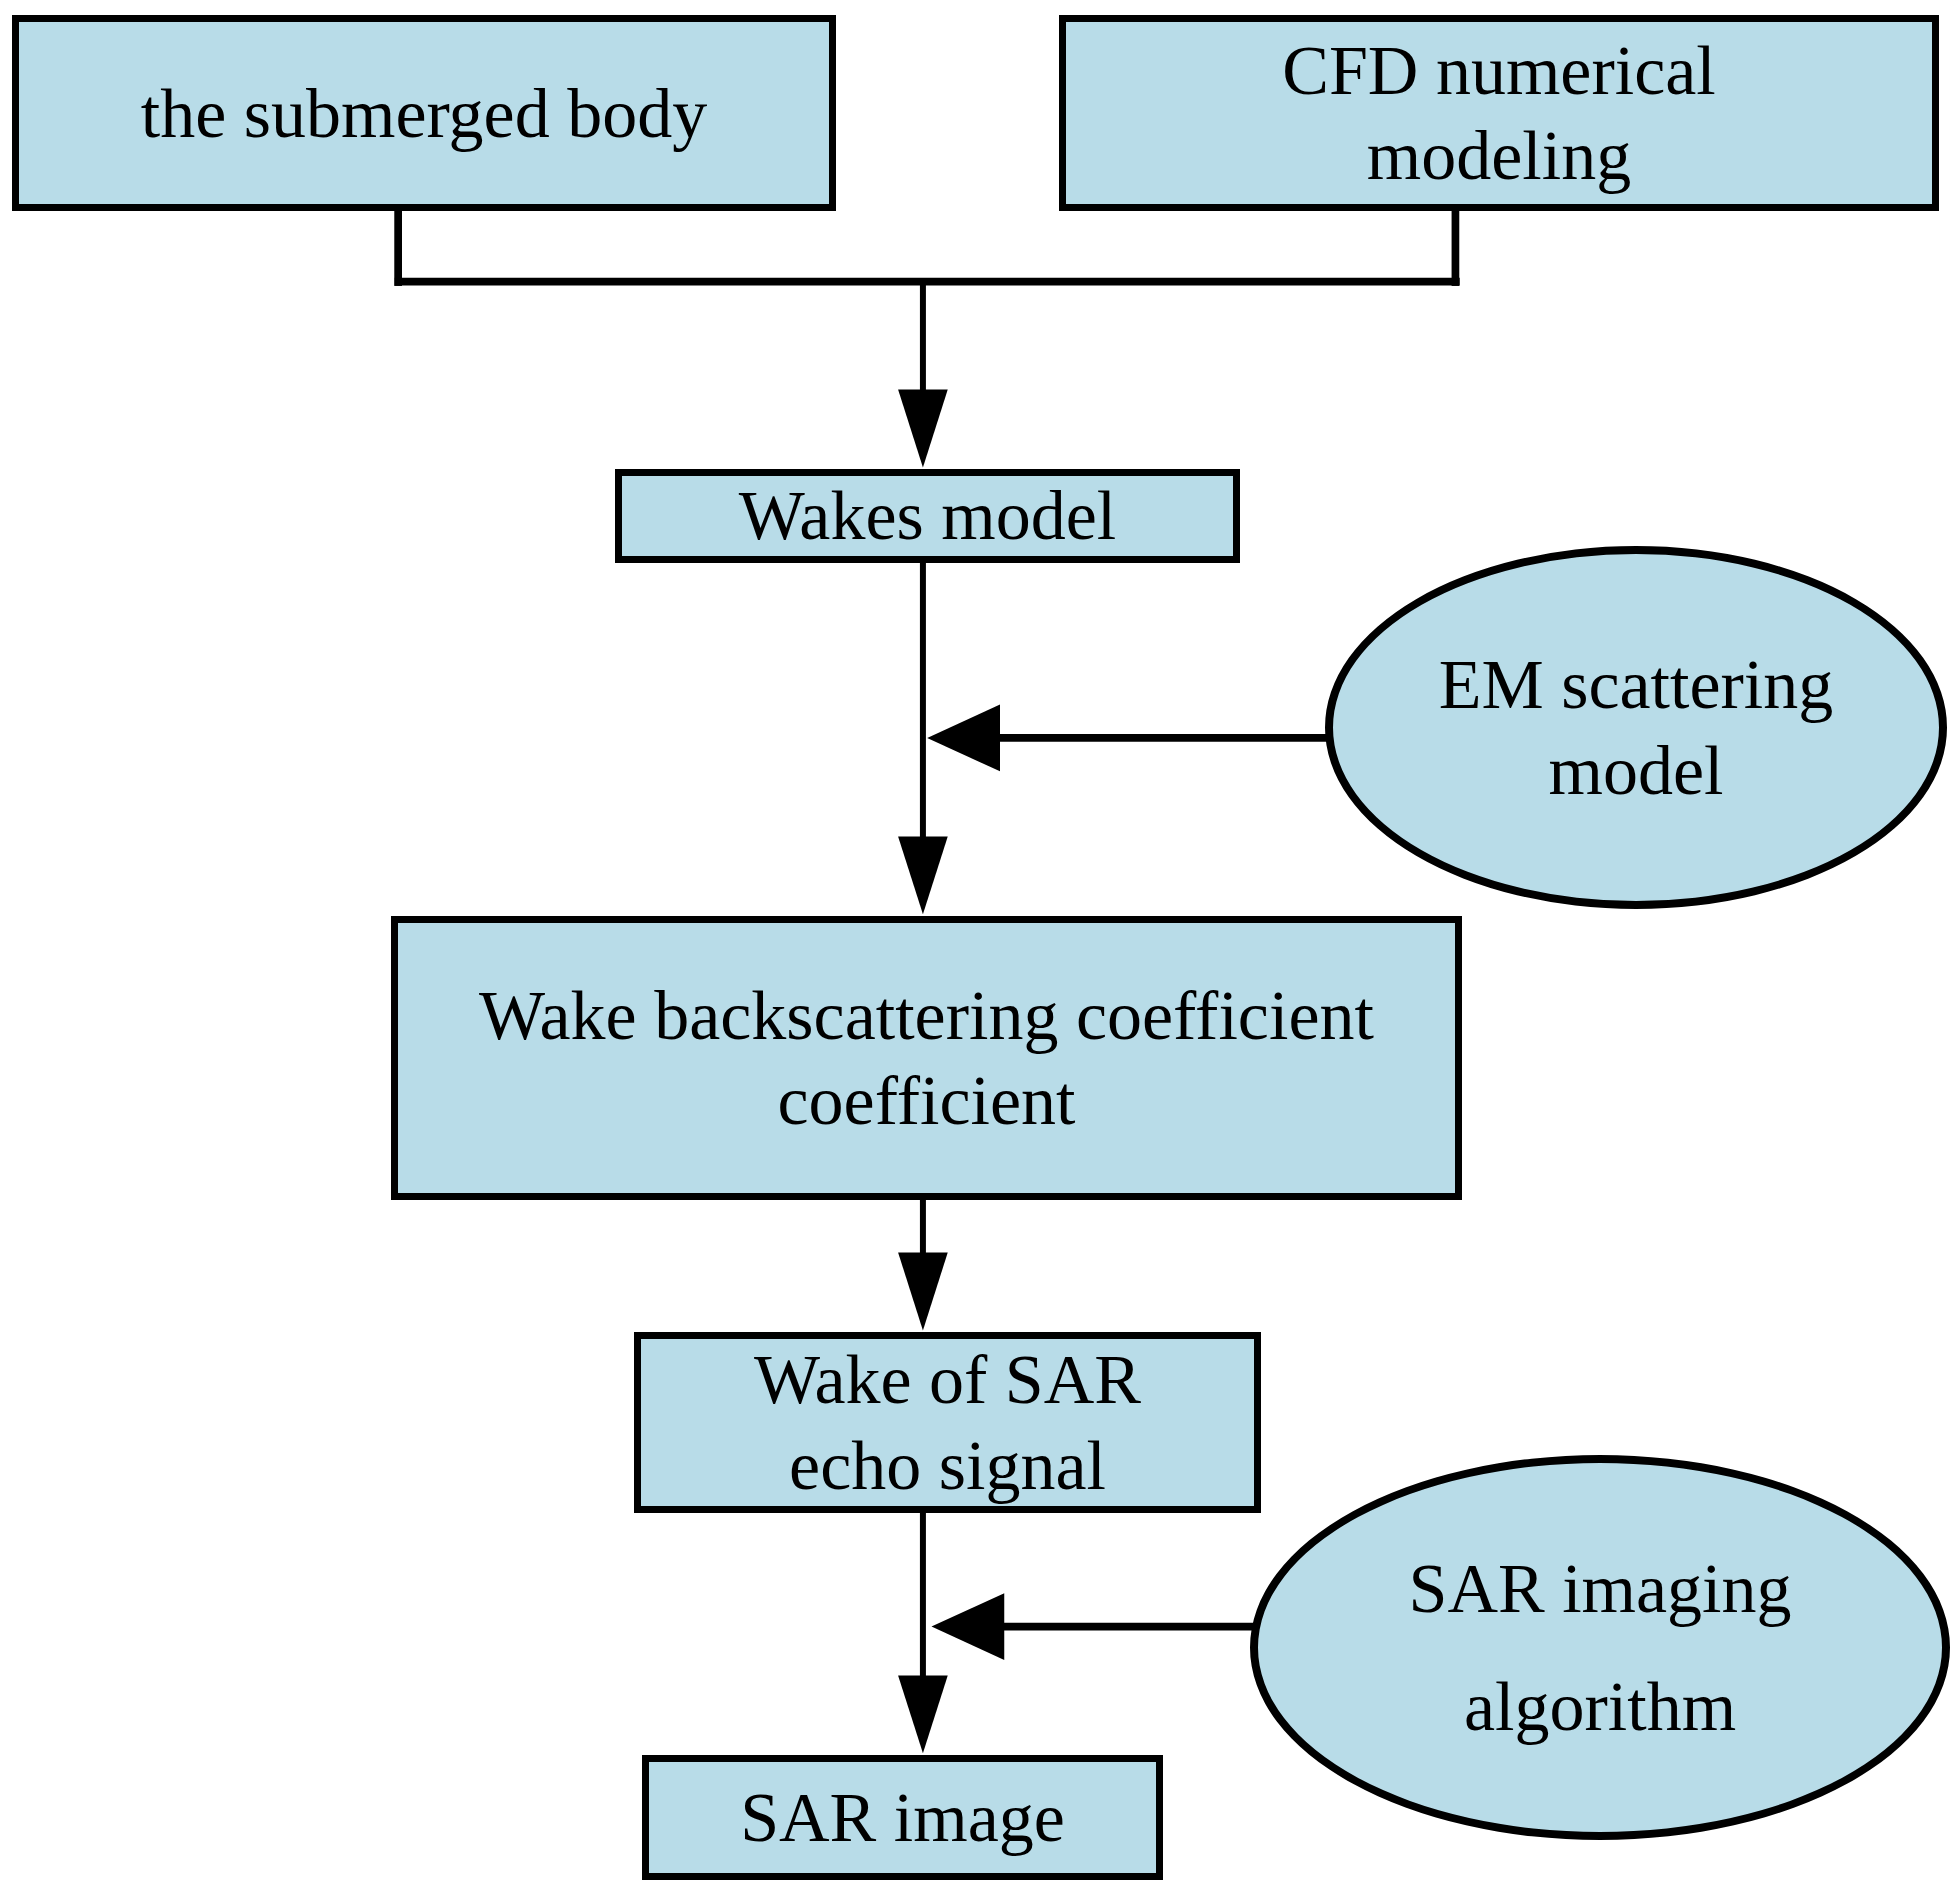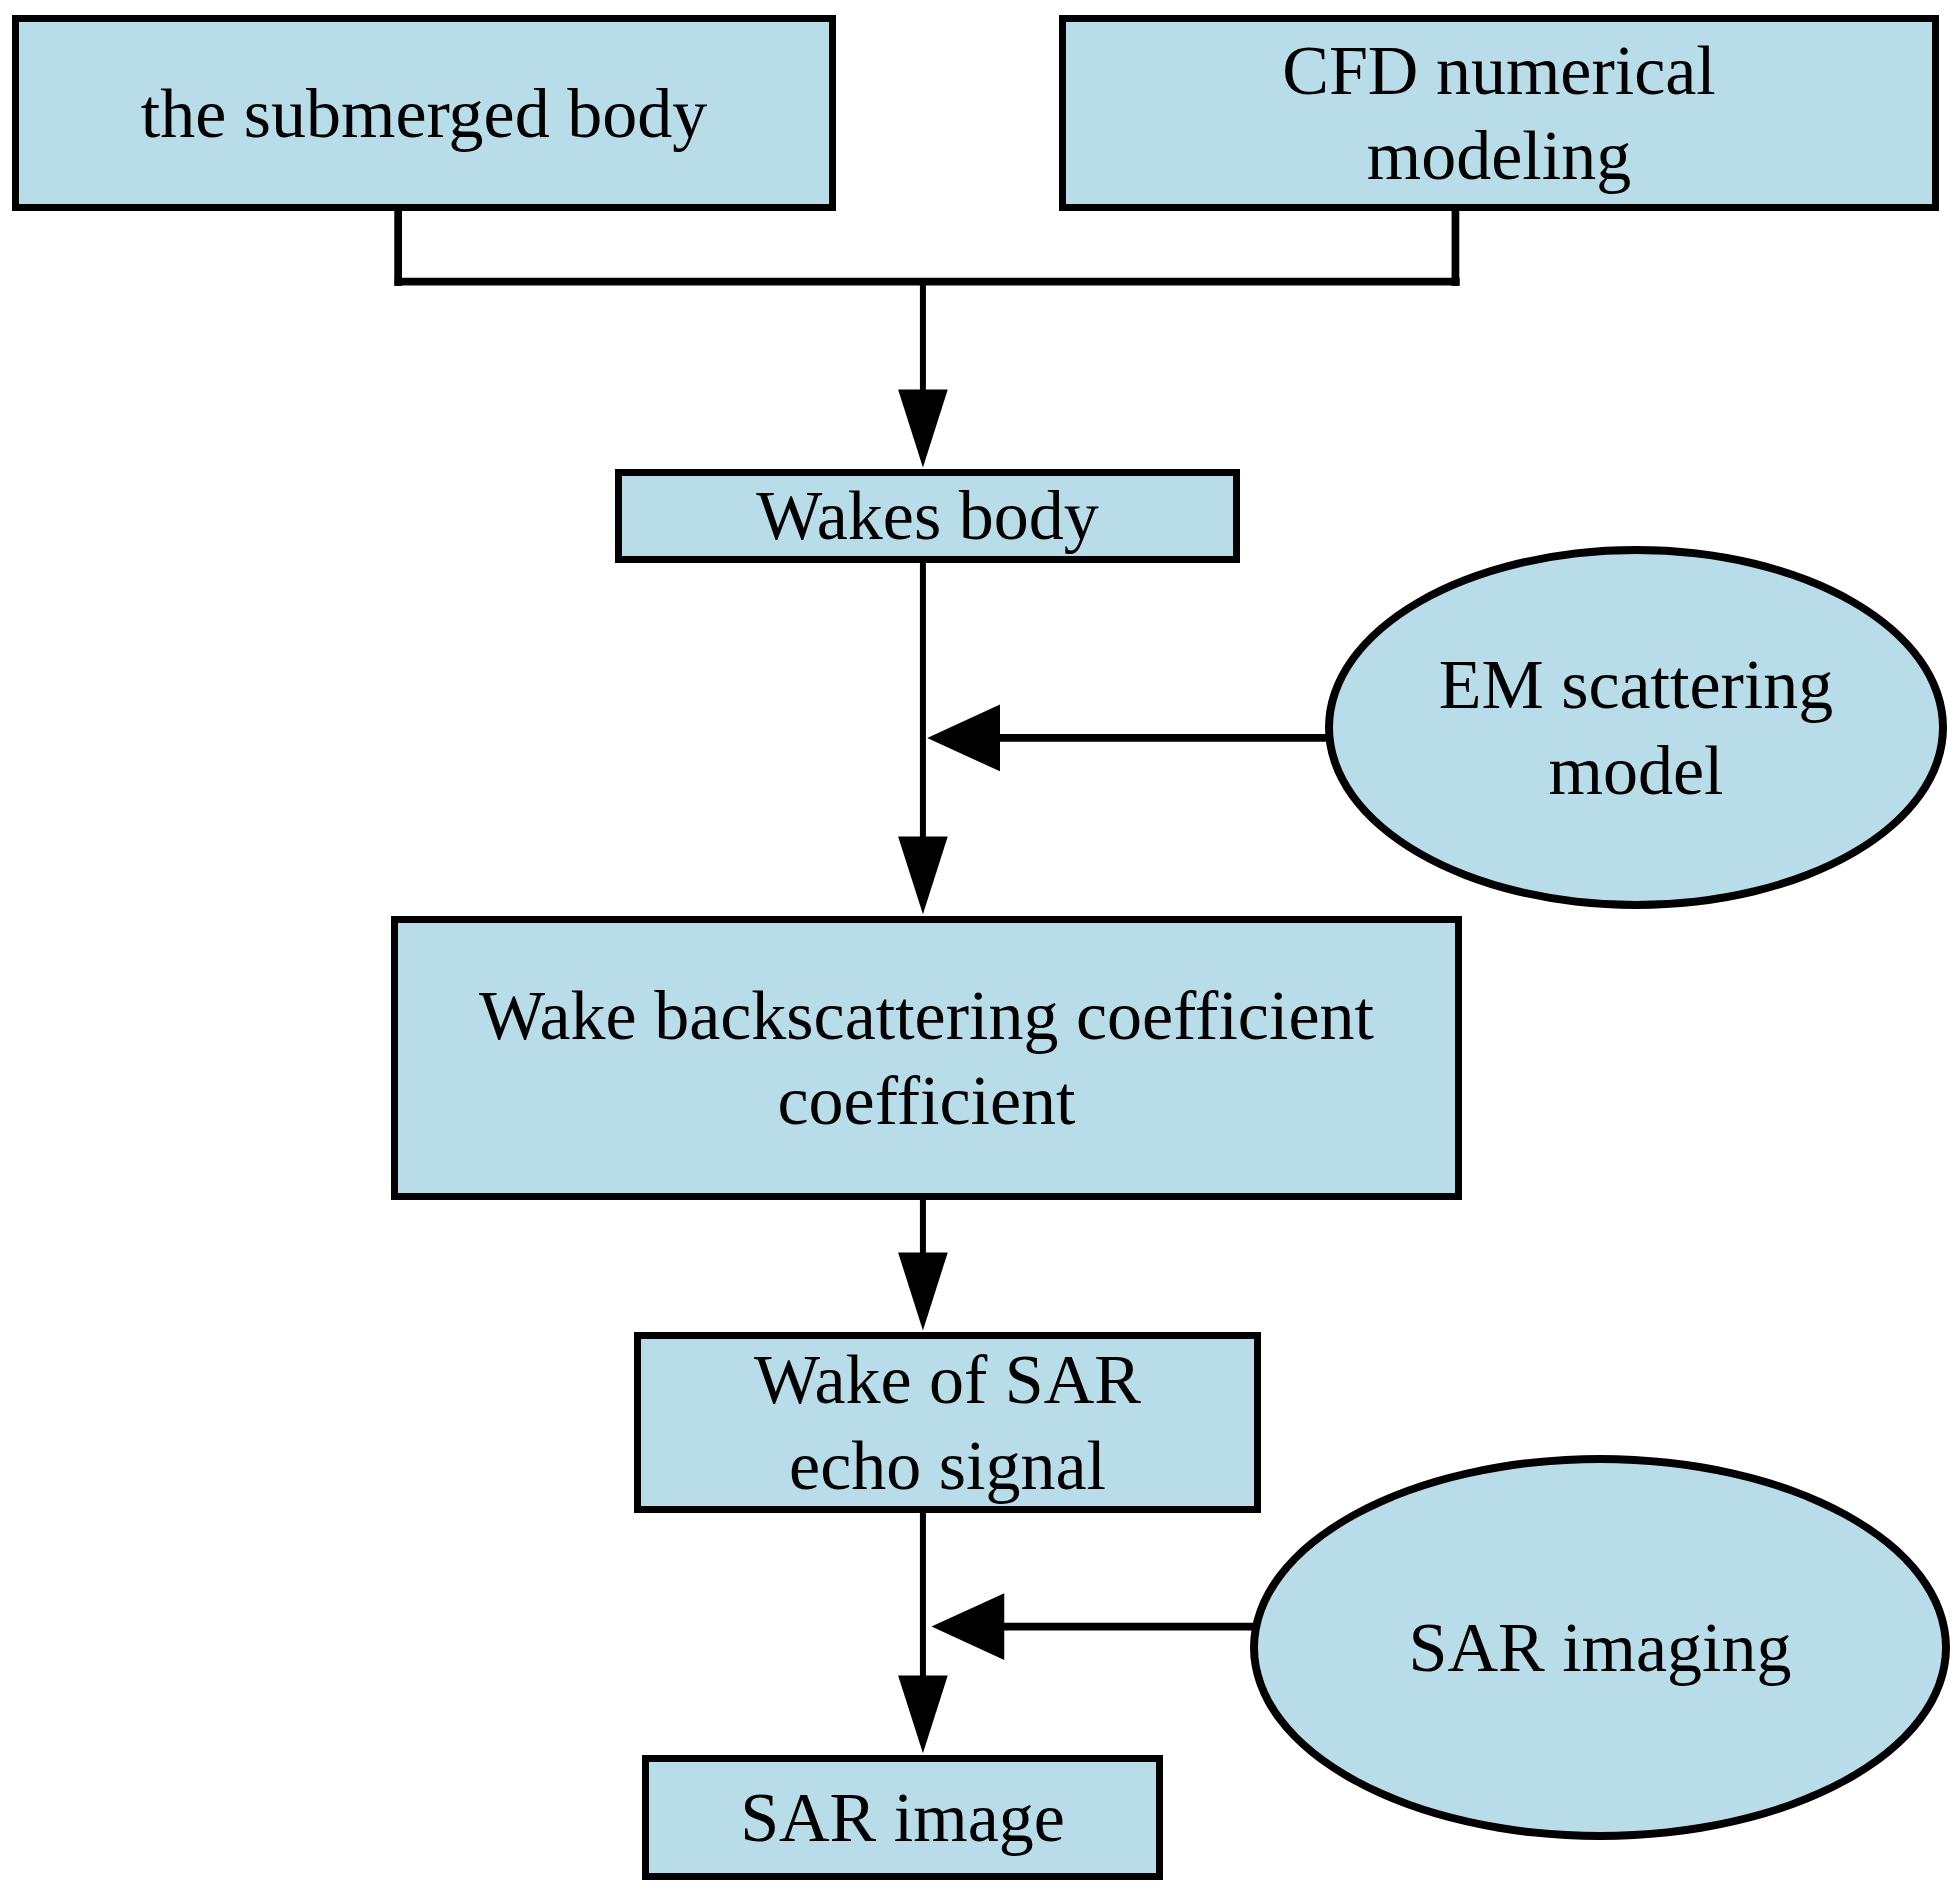--- a/index.html
+++ b/index.html
@@ -80,40 +80,41 @@
   <div class="node rect" style="left:1059px;top:15.4px;width:880px;height:196px;">
     <span>CFD numerical</span>
     <span>modeling</span>
   </div>
 
   <div class="node rect" style="left:12px;top:15.4px;width:824px;height:196px;">
     <span>the submerged body</span>
   </div>
 
   <div class="node rect" style="left:615px;top:469px;width:625px;height:94px;">
-    <span>Wakes body</span>
+    <span>Wakes model</span>
   </div>
 
   <div class="node ellipse" style="left:1325px;top:546px;width:622px;height:363px;">
     <span>EM scattering</span>
     <span>model</span>
   </div>
 
   <div class="node rect" style="left:391px;top:916px;width:1071px;height:284px;">
     <span>Wake backscattering coefficient</span>
     <span>coefficient</span>
   </div>
 
   <div class="node rect" style="left:634px;top:1332px;width:627px;height:181px;text-align:center;">
     <span>Wake of SAR</span>
     <span>echo signal</span>
   </div>
 
   <div class="node ellipse" style="left:1250px;top:1455px;width:700px;height:385px;gap:32px;">
     <span>SAR imaging</span>
+    <span>algorithm</span>
   </div>
 
   <div class="node rect" style="left:642px;top:1755px;width:521px;height:125px;">
     <span>SAR image</span>
   </div>
 
 </div>
 
 
 </body></html>

